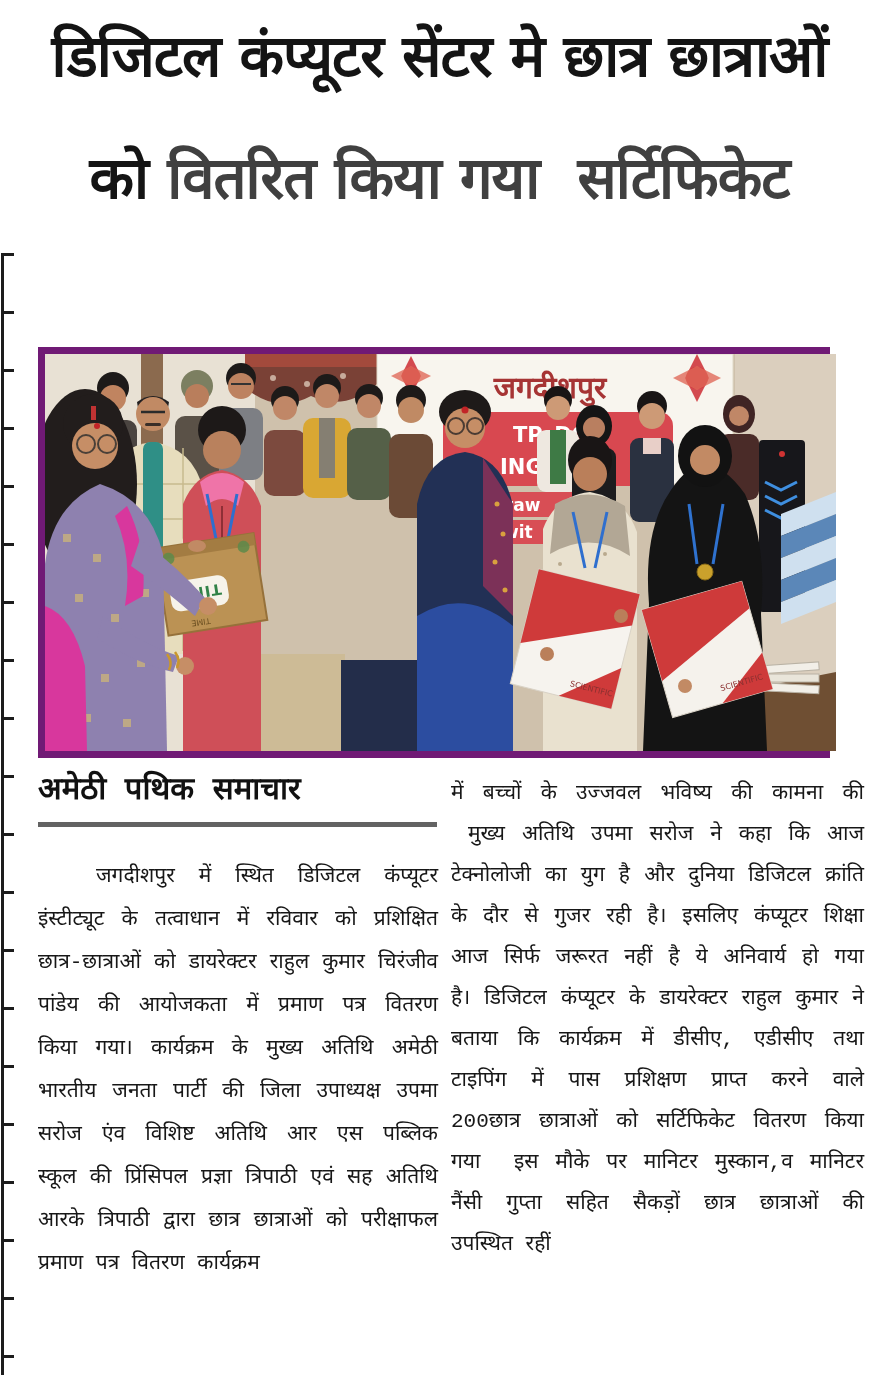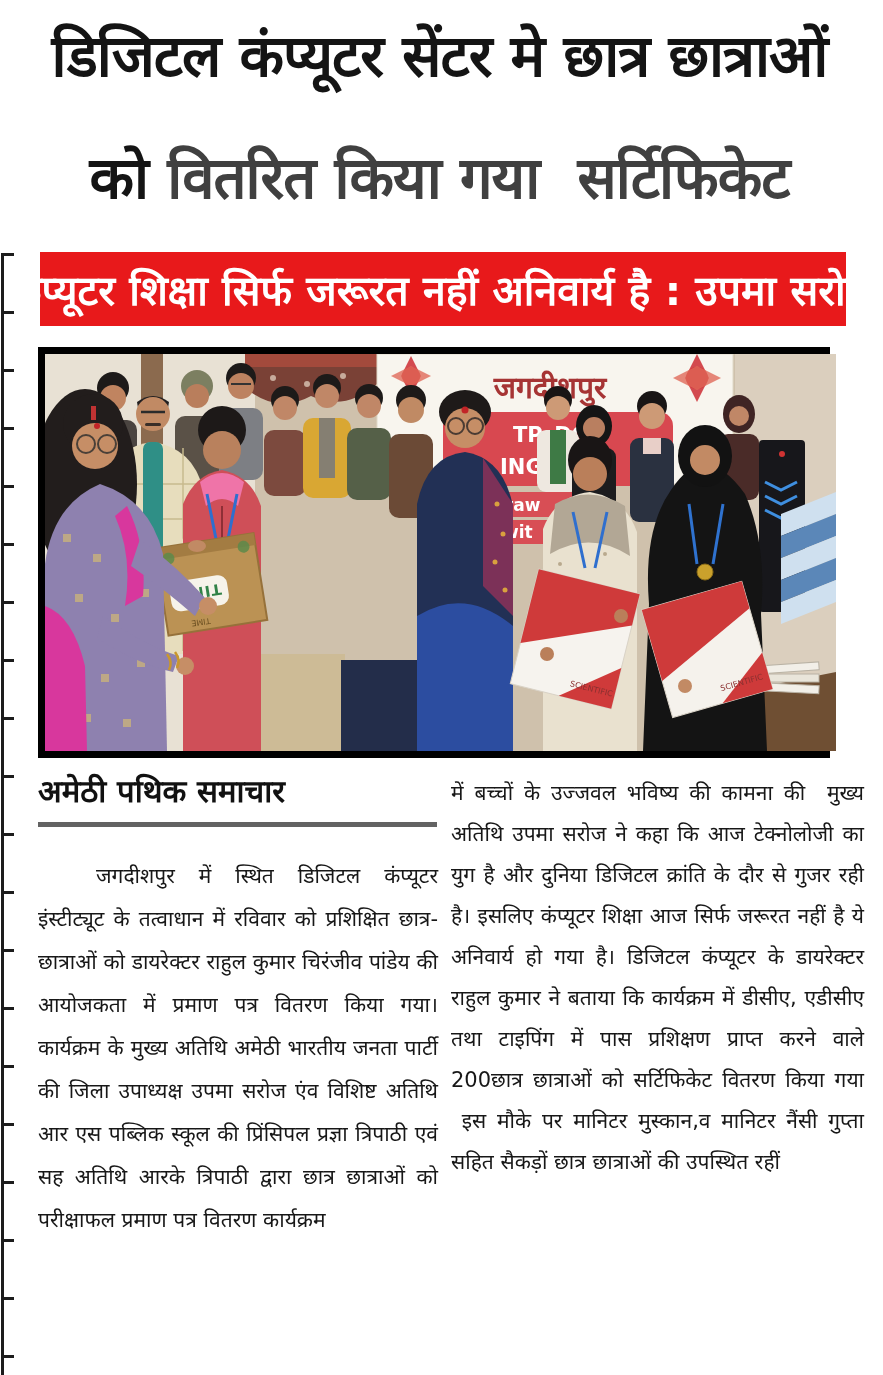--- a/index.html
+++ b/index.html
@@ -19,49 +19,46 @@
   .hl-2{top:136px;font-size:58px;}
   .hl-red{color:#404040;}
 
   
   .subhead{position:absolute;top:252px;left:40px;width:806px;height:74px;
     background:#e8191b;color:#ffffff;display:flex;align-items:center;justify-content:center;
     font-size:41px;font-weight:700;white-space:nowrap;}
 
   
   .photo{position:absolute;top:347px;left:38px;width:792px;height:411px;margin:0;
-    border:7px solid #000000;box-sizing:border-box;background:#cfc1ac;}
+    border:7px solid #701a75;box-sizing:border-box;background:#cfc1ac;}
   .photo svg{display:block;}
   .photo text{font-family:"DejaVu Sans","Liberation Sans",sans-serif;}
 
   
-  .article{position:absolute;top:773px;left:38px;width:826px;display:flex;gap:13px;}
+  .article{position:absolute;top:773px;left:38px;width:826px;display:flex;gap:13px;font-family:Liberation Mono, monospace;}
   .col-left{width:400px;}
   .col-right{width:413px;}
   .byline{margin:0;font-size:31px;font-weight:700;color:#111;line-height:36px;white-space:nowrap;}
   .rule{height:5px;background:#636363;margin:13px 0 0 0;width:399px;}
   p.body{margin:0;font-size:21px;color:#171717;text-align:justify;}
   .col-left p.body{margin-top:28px;line-height:43px;text-indent:58px;}
   .col-right p.body{line-height:41px;}
 </style>
 </head>
 <body>
 
 <div class="page">
 
   <div class="edge-rule"></div>
 
   <header>
     <div class="hl hl-1">डिजिटल कंप्यूटर सेंटर मे छात्र छात्राओं</div>
     <div class="hl hl-2"><span>को </span><span class="hl-red">वितरित किया गया &nbsp;सर्टिफिकेट</span></div>
   </header>
 
-  <div class="subhead">
-    <span>कंप्यूटर शिक्षा सिर्फ जरूरत नहीं अनिवार्य है : उपमा सरोज</span>
-  </div>
 
   <figure class="photo">
     <svg viewBox="0 0 791 397" width="791" height="397" preserveAspectRatio="none">
 
       <rect x="0" y="0" width="791" height="397" fill="#cfc1ac"></rect>
       <rect x="0" y="0" width="210" height="397" fill="#e8e1d4"></rect>
       <rect x="96" y="0" width="22" height="170" fill="#8b6a4e"></rect>
       <rect x="690" y="0" width="101" height="397" fill="#dbcfbe"></rect>
 
       <g>

